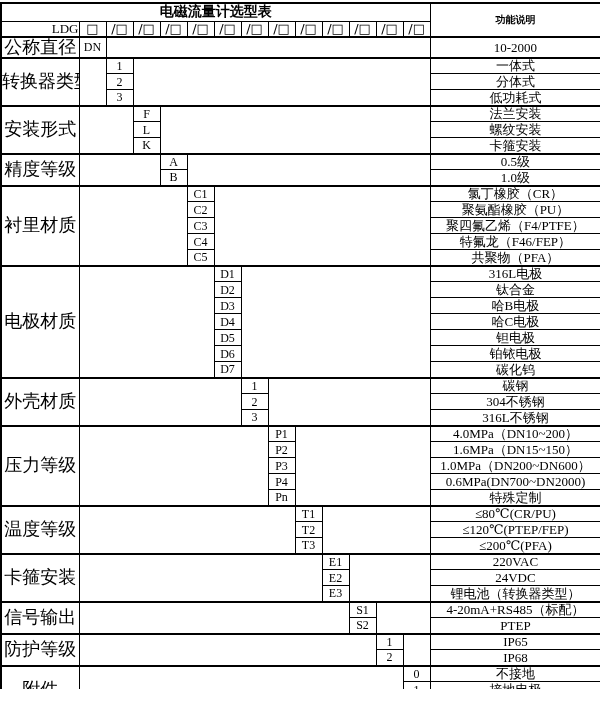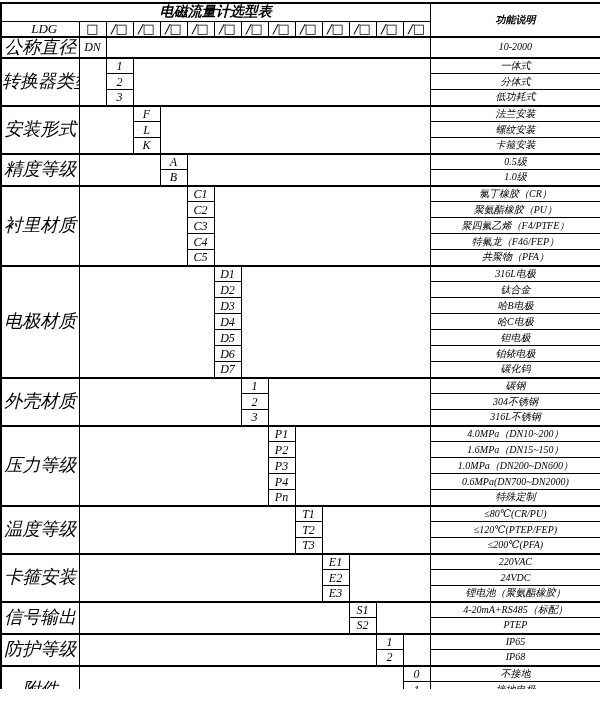--- a/index.html
+++ b/index.html
@@ -1,39 +1,39 @@
 <!DOCTYPE html>
 <html><head>
 <meta charset="utf-8">
 <style>
   html,body{margin:0;padding:0;background:#ffffff;}
-  .wrap{width:600px;height:689px;background:#ffffff;box-sizing:border-box;padding-top:2px;font-style:italic;}
+  .wrap{width:600px;height:689px;background:#ffffff;box-sizing:border-box;padding-top:2px;}
   table.sel{
     border-collapse:collapse;table-layout:fixed;
     width:600px;height:712px;
     border:2px solid #000;
     font-family:"Liberation Serif","DejaVu Serif",serif;
     color:#000;background:#fff;
   }
   td{
     border:1px solid #000;
     padding:0;margin:0;
     text-align:center;vertical-align:middle;
     font-size:13px;line-height:1.05;
     overflow:hidden;white-space:nowrap;
   }
   tr{height:16px;}
   tr.title-row{height:18px;}
   tr.bs td{border-top:2px solid #000;}
   td.title{font-weight:bold;font-size:14px;}
   td.hdr{font-weight:bold;font-size:10px;}
   td.lbl{font-size:18px;}
-  td.desc{font-size:10px;}
+  td.desc{font-size:13px;}
   td.box{font-size:13px;font-family:"DejaVu Sans","Liberation Sans",sans-serif;}
-  td.model{text-align:center;padding-left:8px;font-size:13px;}
+  td.model{text-align:right;padding-left:8px;font-size:13px;}
   td.codecell{font-size:12px;margin-left:48px;}
 </style>
 </head>
 <body>
 
 <div class="wrap">
 <table class="sel">
   <colgroup>
     <col style="width:78px">
         <col style="width:27px">
@@ -244,21 +244,21 @@
     <td class="codecell">E1</td>
     <td colspan="3" rowspan="3"></td>
     <td class="desc">220VAC</td>
   </tr>
   <tr>
     <td class="codecell">E2</td>
     <td class="desc">24VDC</td>
   </tr>
   <tr>
     <td class="codecell">E3</td>
-    <td class="desc">锂电池（聚氨酯橡胶）</td>
+    <td class="desc">锂电池（转换器类型）</td>
   </tr>
 
   <tr class="bs">
     <td rowspan="2" class="lbl">信号输出</td>
     <td colspan="10" rowspan="2"></td>
     <td class="codecell">S1</td>
     <td colspan="2" rowspan="2"></td>
     <td class="desc">4-20mA+RS485（标配）</td>
   </tr>
   <tr>

